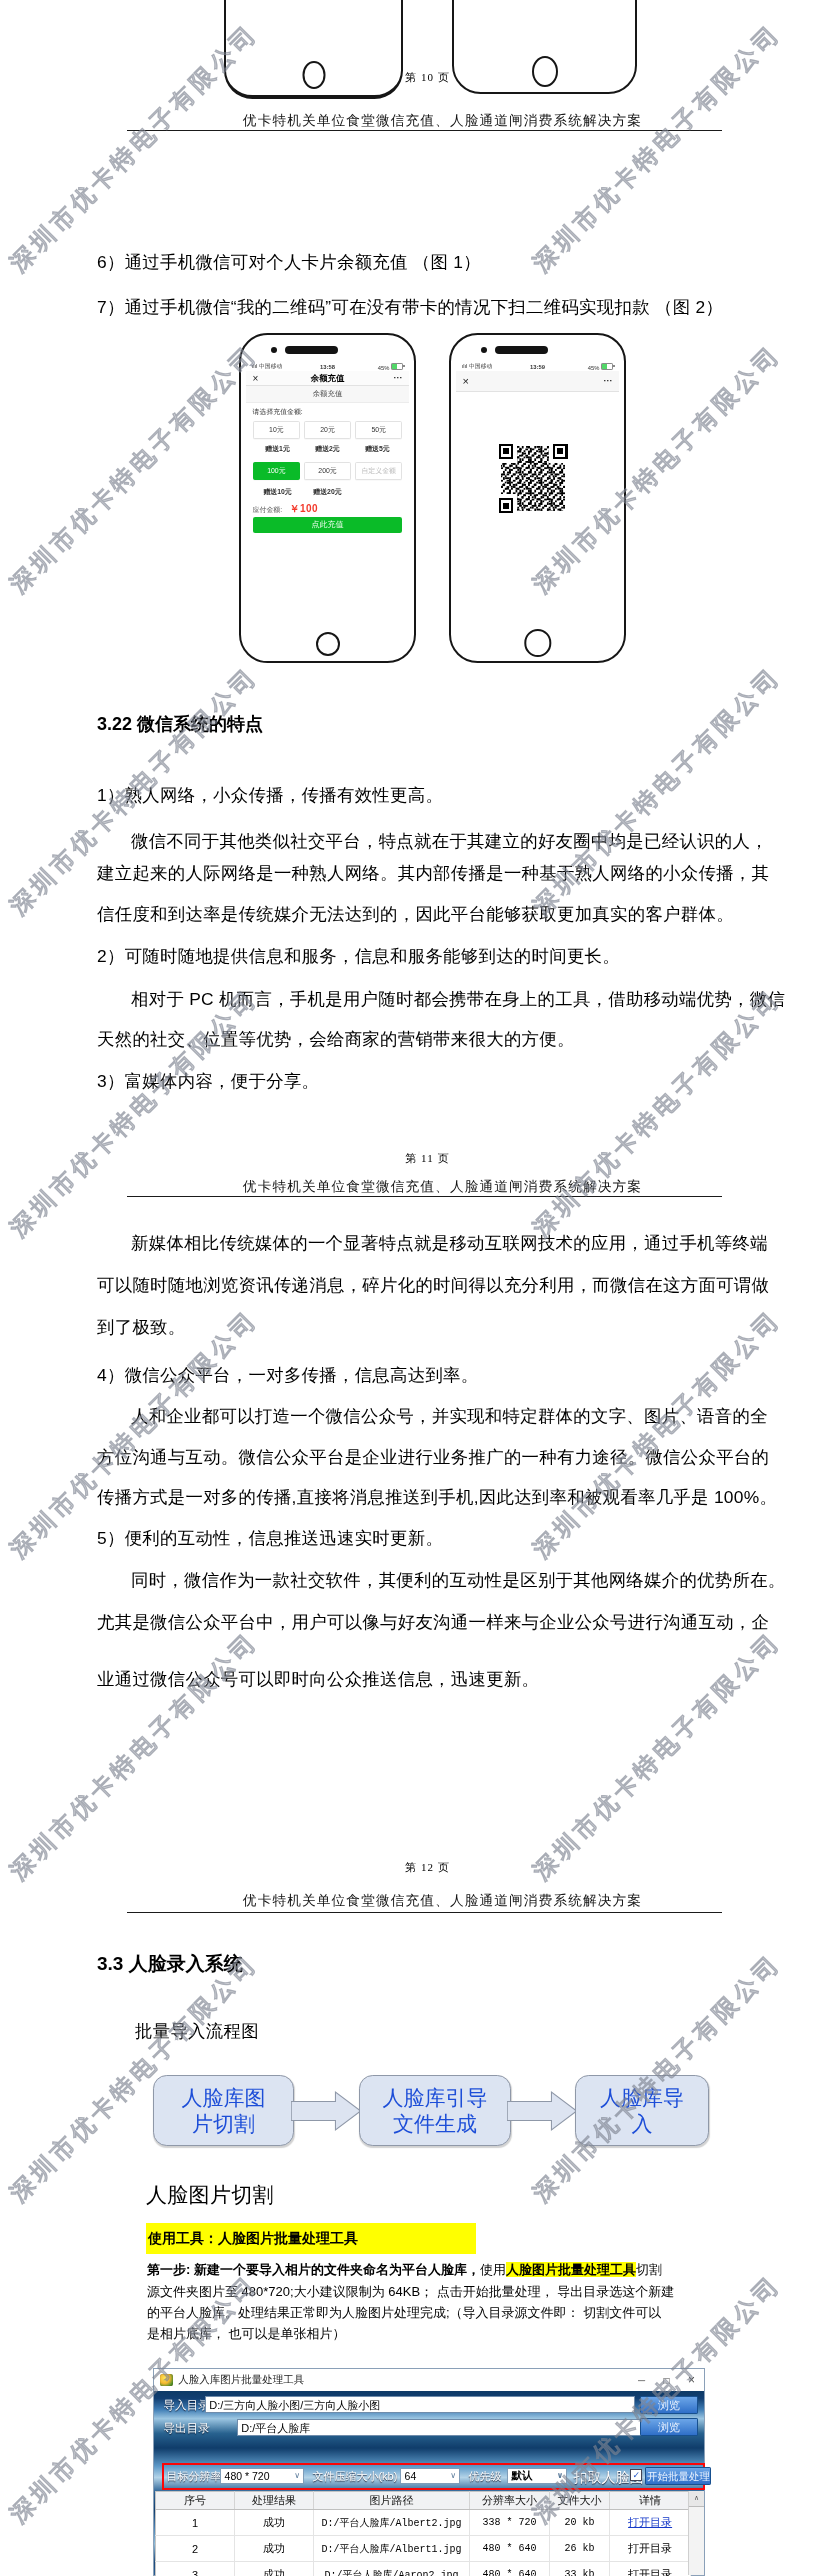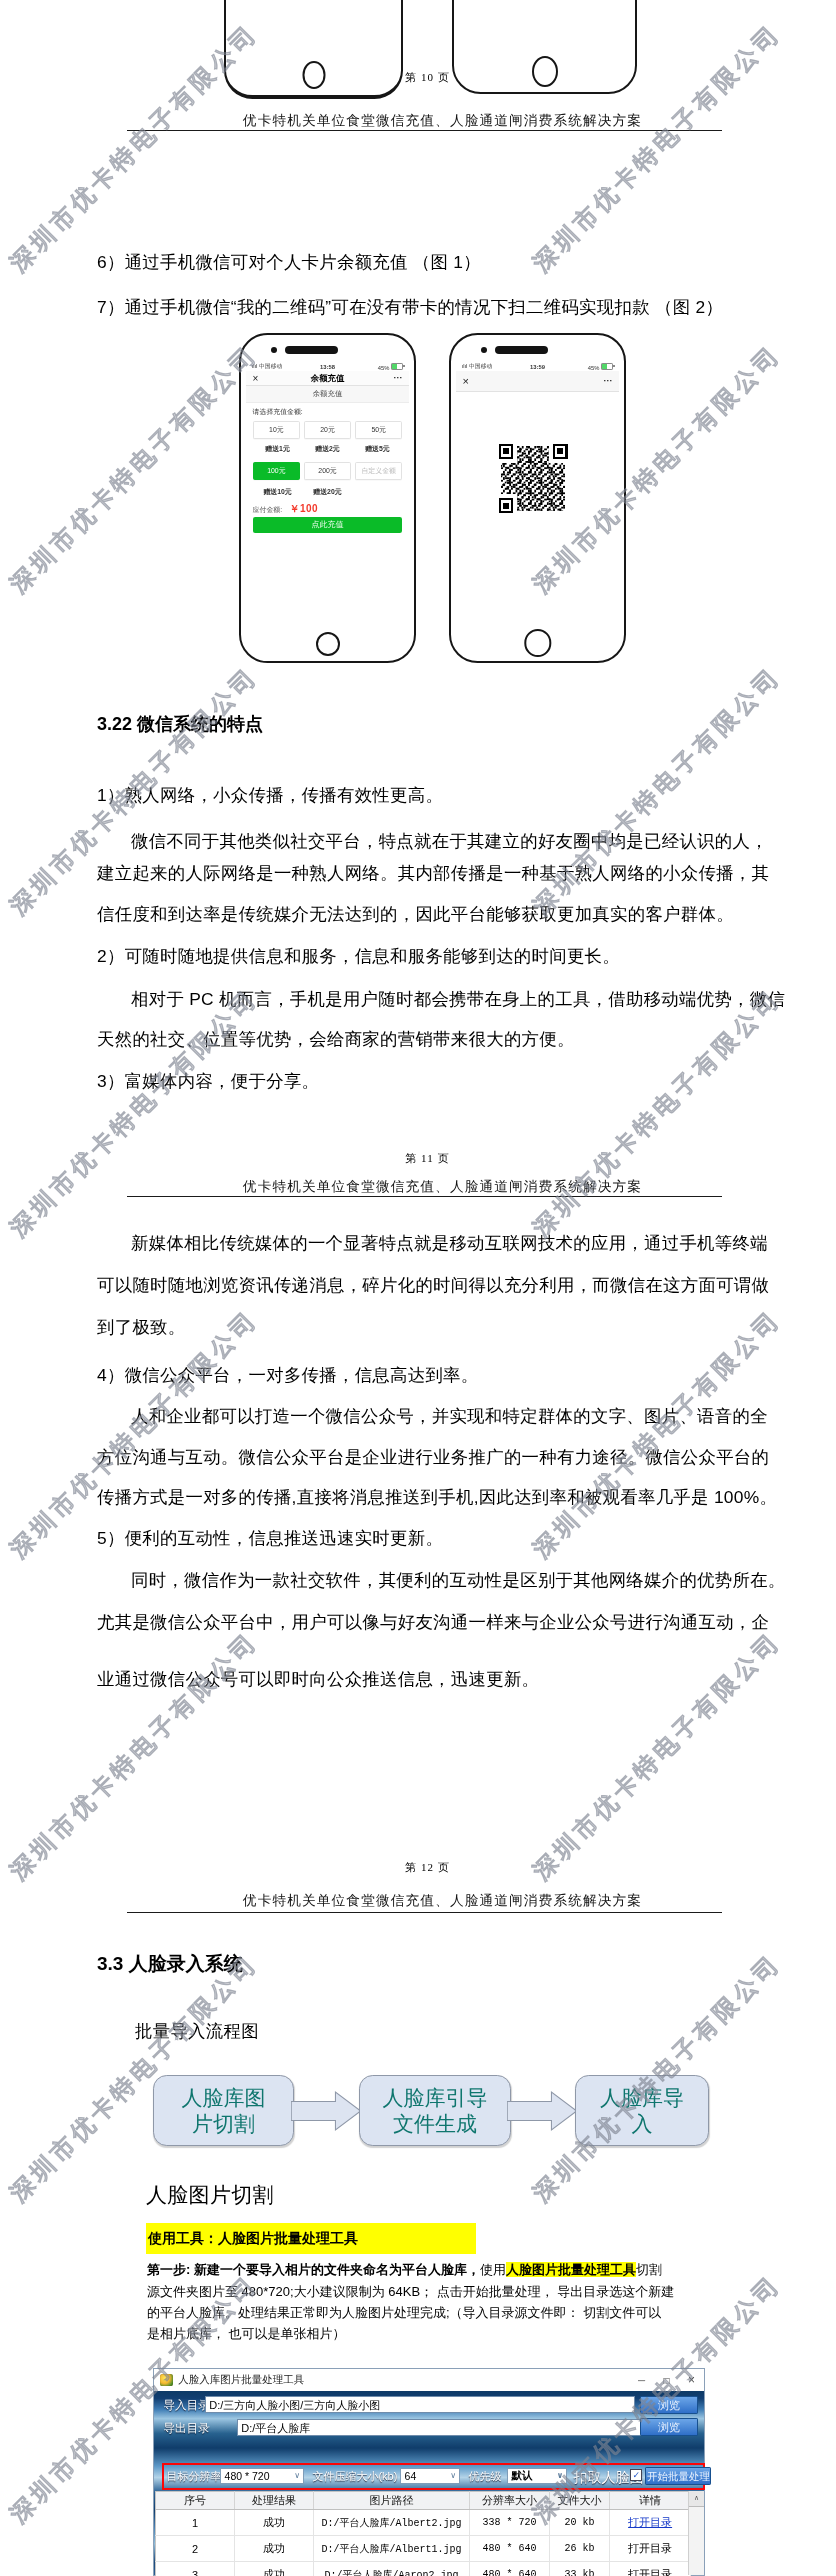--- a/index.html
+++ b/index.html
@@ -43,21 +43,21 @@
   .bonus-row{display:flex;margin-top:4.7px;}
   .bonus-row span{flex:1;text-align:center;font-size:6.9px;font-weight:bold;color:#2c2c2c;}
   .payline{margin-top:5.3px;font-size:6.9px;color:#555;}
   .payline b{color:#f3392b;font-size:10px;margin-left:7.4px;letter-spacing:0.5px;}
   .paybtn{margin-top:1.1px;height:16px;line-height:16px;text-align:center;background:#0abb28;border-radius:2.1px;
           color:#f2fff2;font-size:8px;}
 
   
   .flow-box{position:absolute;top:2075px;height:71px;background:#dce4f2;border:1.1px solid #8f98a8;border-radius:13.7px;
             display:flex;flex-direction:column;align-items:center;justify-content:center;font-size:21px;line-height:1.22;
-            color:#0f766e;box-sizing:border-box;box-shadow:0.5px 1.1px 1.1px rgba(0,0,0,.18);}
+            color:#1d4ed8;box-sizing:border-box;box-shadow:0.5px 1.1px 1.1px rgba(0,0,0,.18);}
   .flow-arrow{position:absolute;}
 
   .yellowbar{position:absolute;left:146px;top:2223px;width:328px;height:31px;background:#ffff00;
              line-height:31px;padding-left:2.1px;font-size:14px;font-weight:bold;white-space:nowrap;}
   .stepln{position:absolute;white-space:nowrap;font-size:13px;color:#000;}
   .stepln .bd{font-weight:bold;}
   .stepln .mk{background:#ffff00;font-weight:bold;}
 
   
   #appwin{position:absolute;left:153px;top:2368px;width:552px;height:208px;border:0.5px solid #8aa0b8;

